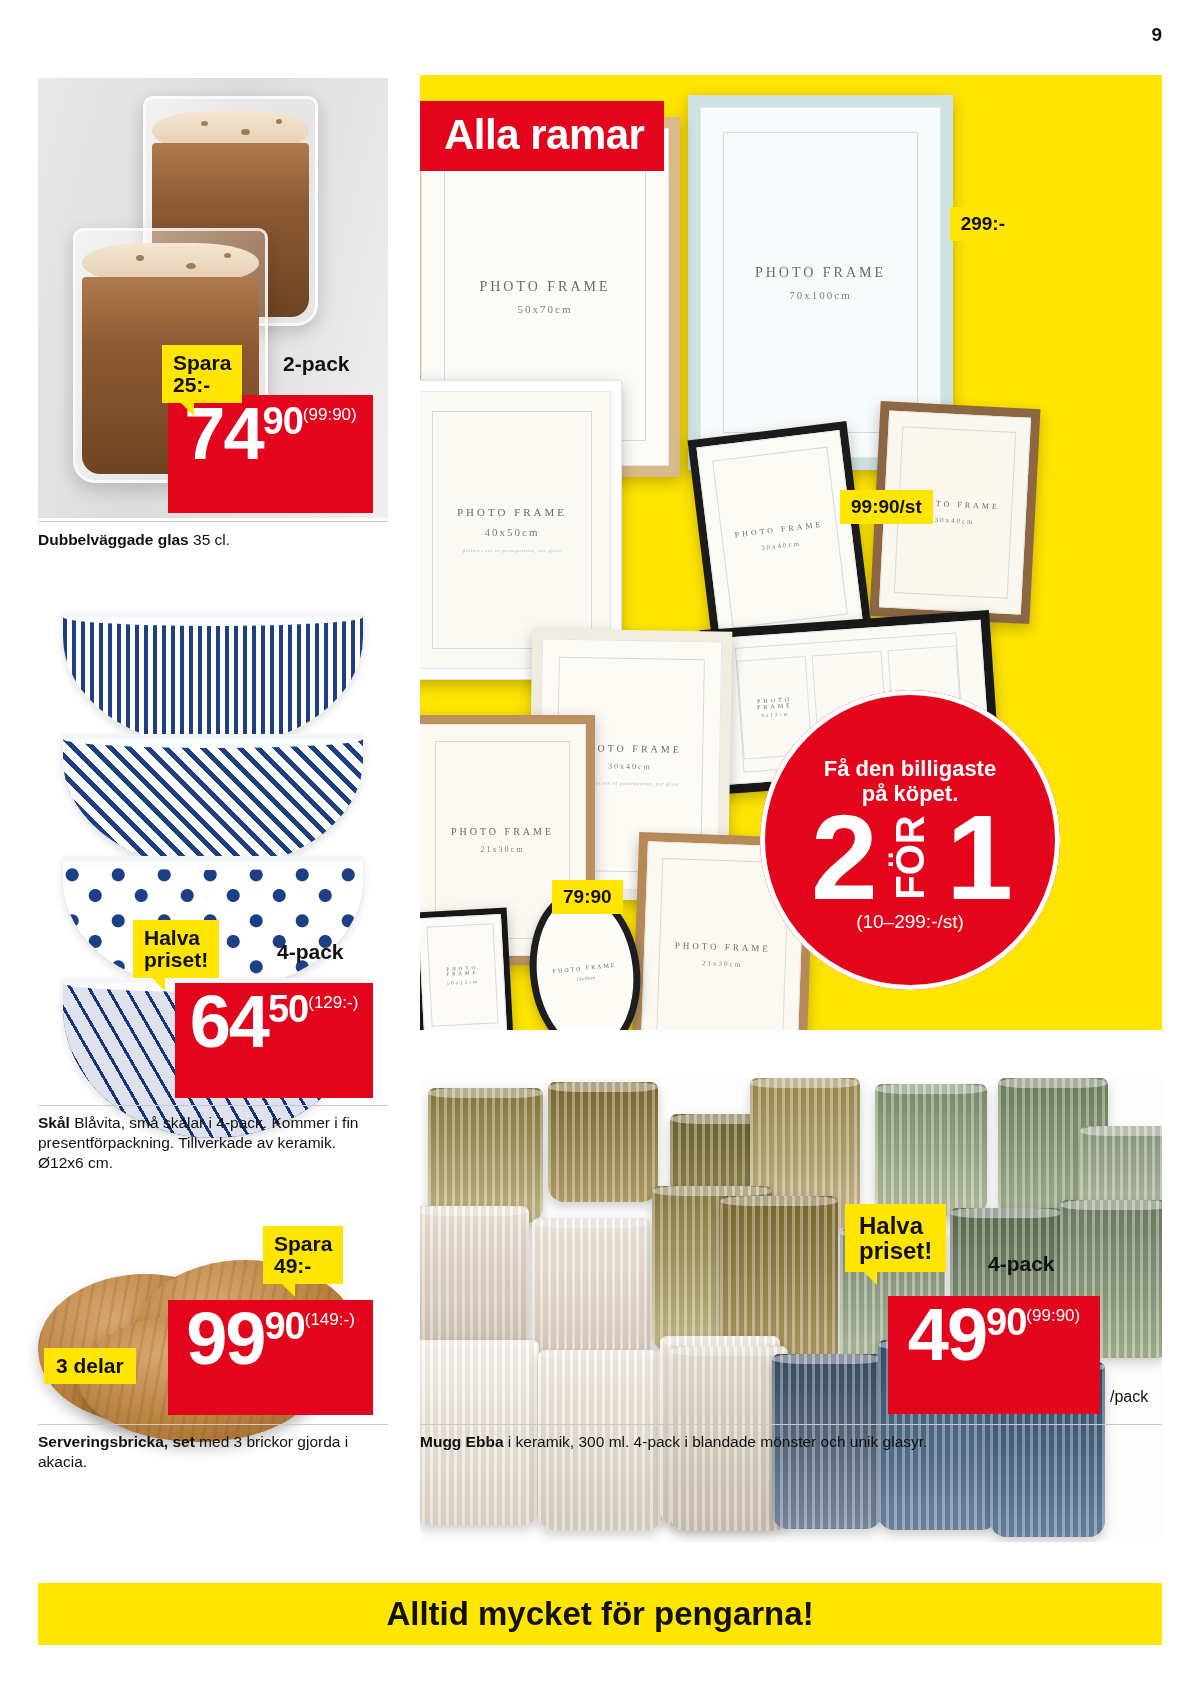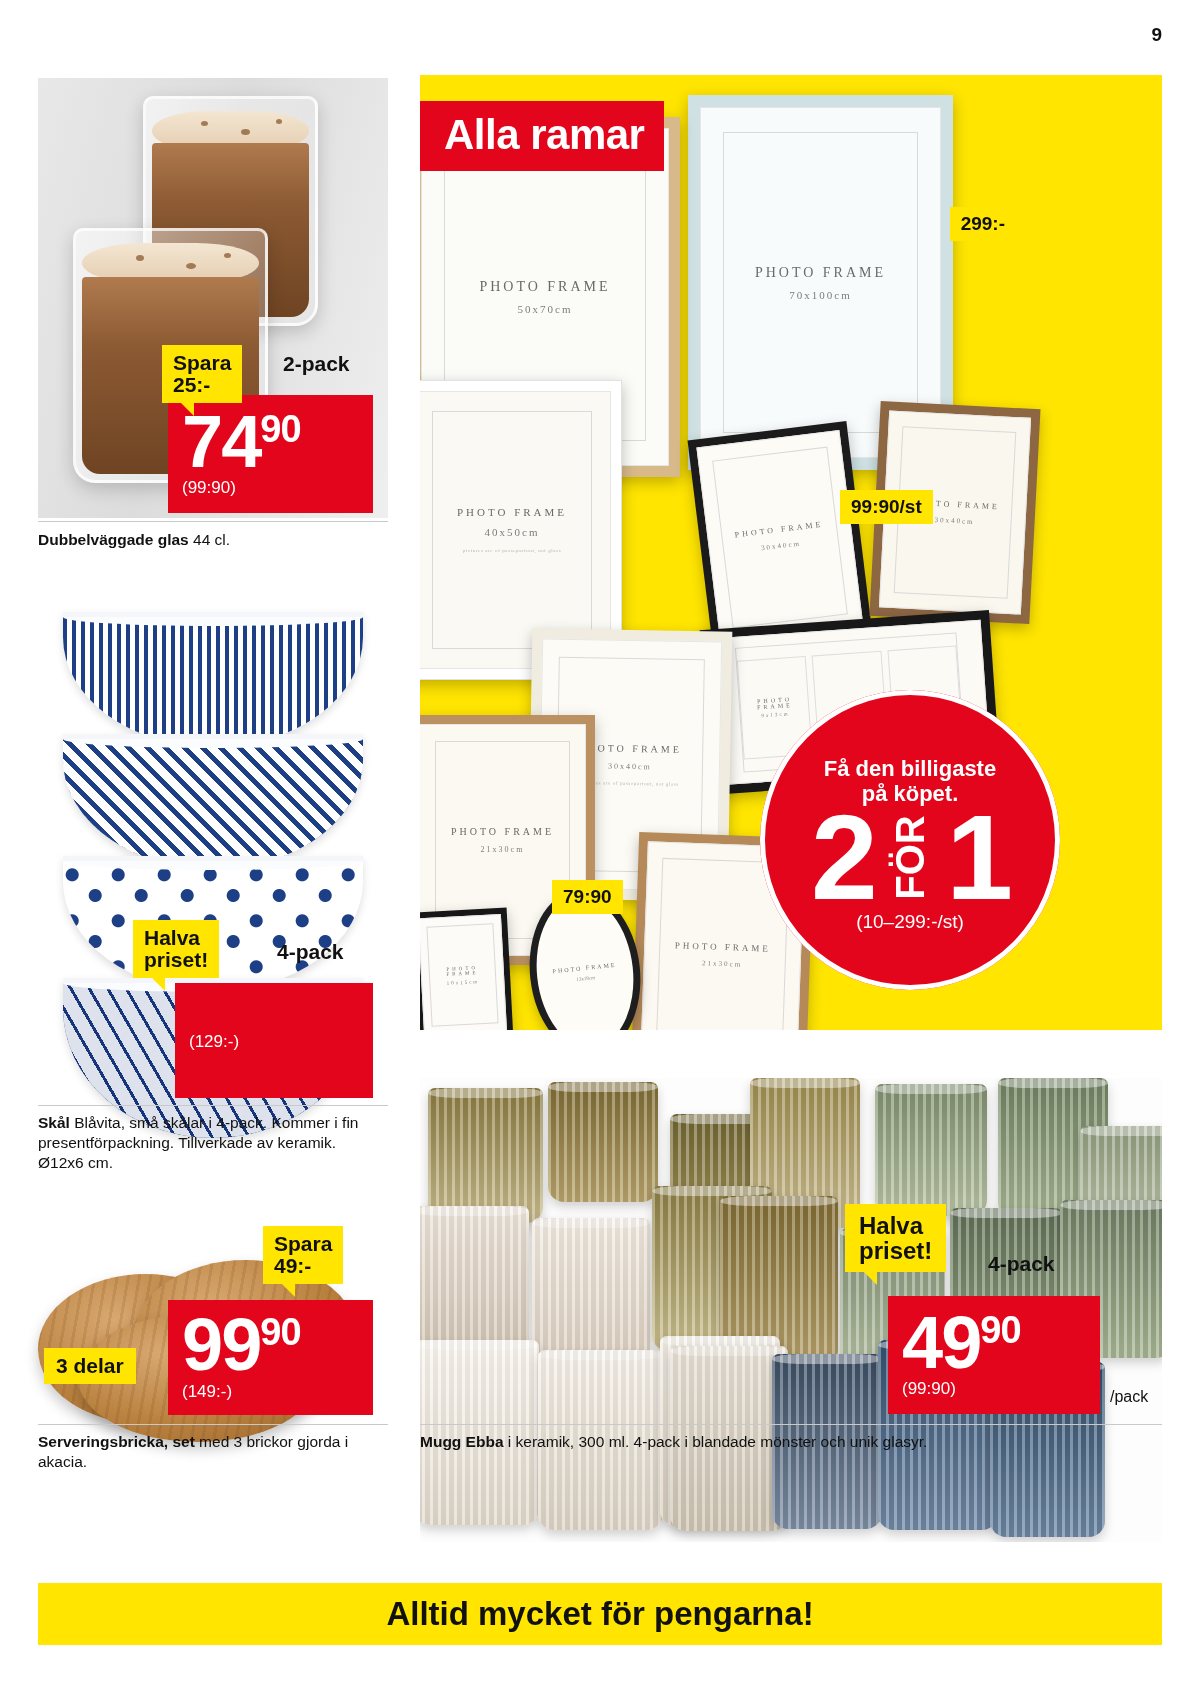--- a/index.html
+++ b/index.html
@@ -39,21 +39,21 @@
     position: absolute;
     z-index: 6;
   }
   .red-price {
     position: absolute;
     background: #e3051b;
     color: #fff;
     z-index: 5;
     padding: 6px 14px 7px 14px;
     display: flex;
-    flex-direction: column;
+    flex-direction: row;
     justify-content: center;
   }
   .red-price .main {
     font-weight: bold;
     letter-spacing: -2px;
     line-height: 0.88;
     display: flex;
     align-items: flex-start;
   }
   .red-price .main .int { font-size: 74px; }
@@ -334,21 +334,21 @@
   <div class="red-price" style="left:168px; top:395px; width:205px; height:118px;">
     <div class="main">
       <span class="int">74</span>
       <span class="dec">90</span>
     </div>
     <div class="was">(99:90)</div>
   </div>
 
   <div class="rule" style="left:38px; top:521px; width:350px;"></div>
   <div class="caption" style="left:38px; top:530px; width:352px;">
-    <b>Dubbelväggade glas</b><span> 44 cl.</span>
+    <b>Dubbelväggade glas</b><span> 35 cl.</span>
   </div>
 
   <div class="bowls-photo">
     <div class="bowl" style="top:0px; background:
          repeating-linear-gradient(90deg,#1d3f86 0 4px,#ffffff 4px 9px);"></div>
     <div class="bowl" style="top:122px; background:
          repeating-linear-gradient(45deg,#1d3f86 0 5px,#ffffff 5px 13px),
          repeating-linear-gradient(-45deg,rgba(29,63,134,.85) 0 5px,rgba(255,255,255,0) 5px 13px);"></div>
     <div class="bowl" style="top:244px; background:
          radial-gradient(circle at 20% 30%, #1d3f86 6px, rgba(255,255,255,0) 7px) 0 0/46px 46px,
@@ -361,20 +361,24 @@
   </div>
 
   <div class="yellow-chip tail-down" style="left:133px; top:920px; font-size:21px;">
     <span>Halva</span><br>
     <span>priset!</span>
   </div>
 
   <div class="pack-label" style="left:277px; top:940px;">4-pack</div>
 
   <div class="red-price" style="left:175px; top:983px; width:198px; height:115px;">
+    <div class="main">
+      <span class="int">64</span>
+      <span class="dec">50</span>
+    </div>
     <div class="was">(129:-)</div>
   </div>
 
   <div class="rule" style="left:38px; top:1105px; width:350px;"></div>
   <div class="caption" style="left:38px; top:1113px; width:340px;">
     <b>Skål</b><span> Blåvita, små skålar i 4-pack. Kommer i fin presentförpackning. Tillverkade av keramik. Ø12x6 cm.</span>
   </div>
 
   <div class="tray-photo">
     <div class="tray" style="left:0px; top:22px; width:215px; height:150px;">

